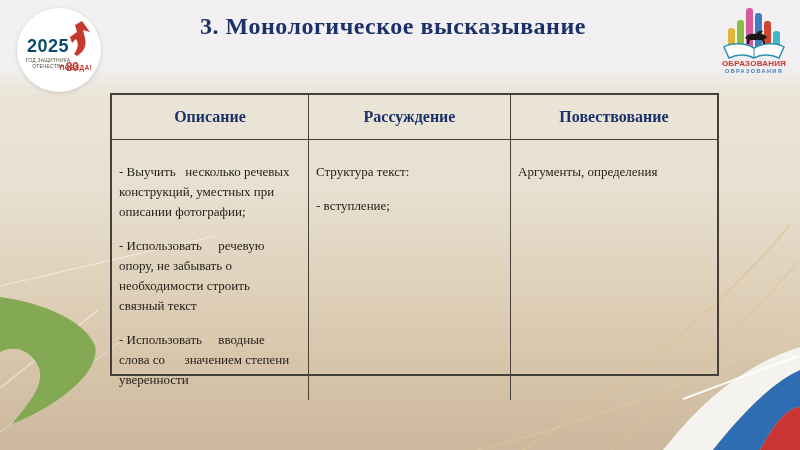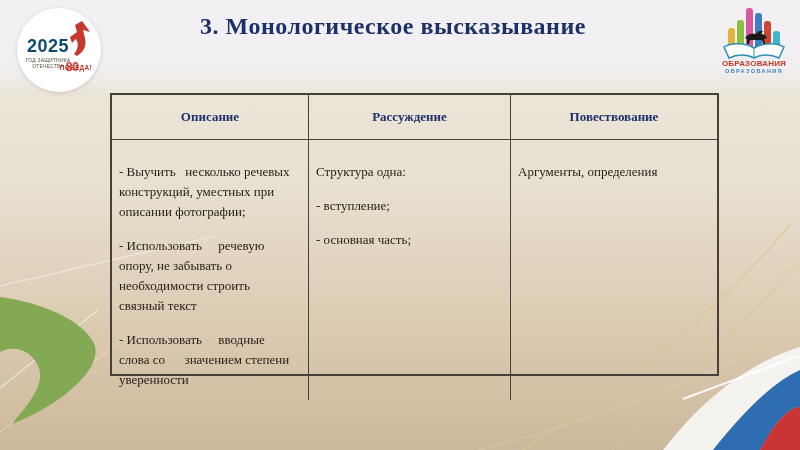--- a/index.html
+++ b/index.html
@@ -48,21 +48,21 @@
   .dep1{font-size:8px; font-weight:bold; color:#c0392b; letter-spacing:0.2px; margin-top:-3px;}
   .dep2{font-size:5.5px; font-weight:bold; color:#3f7fc1; letter-spacing:1.4px;}
   
   .table{
     position:absolute; left:110px; top:93px; width:605px; height:279px;
     border:2px solid #45413a; display:grid;
     grid-template-columns:197px 202px 1fr; grid-template-rows:45px 1fr;
   }
   .th{border-right:1.5px solid #45413a; border-bottom:1.5px solid #45413a;
     display:flex; align-items:center; justify-content:center;
-    font-size:13px; font-weight:bold; color:#1b3168;text-align:right;}
+    font-size:16px; font-weight:bold; color:#1b3168;text-align:right;}
   .th:nth-child(3){border-right:none;}
   .td{border-right:1.5px solid #45413a; padding:8px 5px 0 7px;
     font-size:13px; color:#211e18; line-height:20px;}
   .td:last-child{border-right:none;font-family:Liberation Serif, serif;}
   .cell-para{margin:14px 0 10px 0; white-space:pre-wrap;}
 </style>
 </head>
 <body>
 
 <div class="slide">
@@ -124,22 +124,21 @@
 описании фотографии;</p>
         <p class="cell-para">- Использовать     речевую
 опору, не забывать о
 необходимости строить
 связный текст</p>
         <p class="cell-para">- Использовать     вводные
 слова со      значением степени
 уверенности</p>
       </div>
     <div class="td">
-        <p class="cell-para">Структура одна:</p>
+        <p class="cell-para">Структура текст:</p>
         <p class="cell-para">- вступление;</p>
-        <p class="cell-para">- основная часть;</p>
       </div>
     <div class="td">
         <p class="cell-para">Аргументы, определения</p>
       </div>
   </div>
 
 </div>
 
 </body></html>

